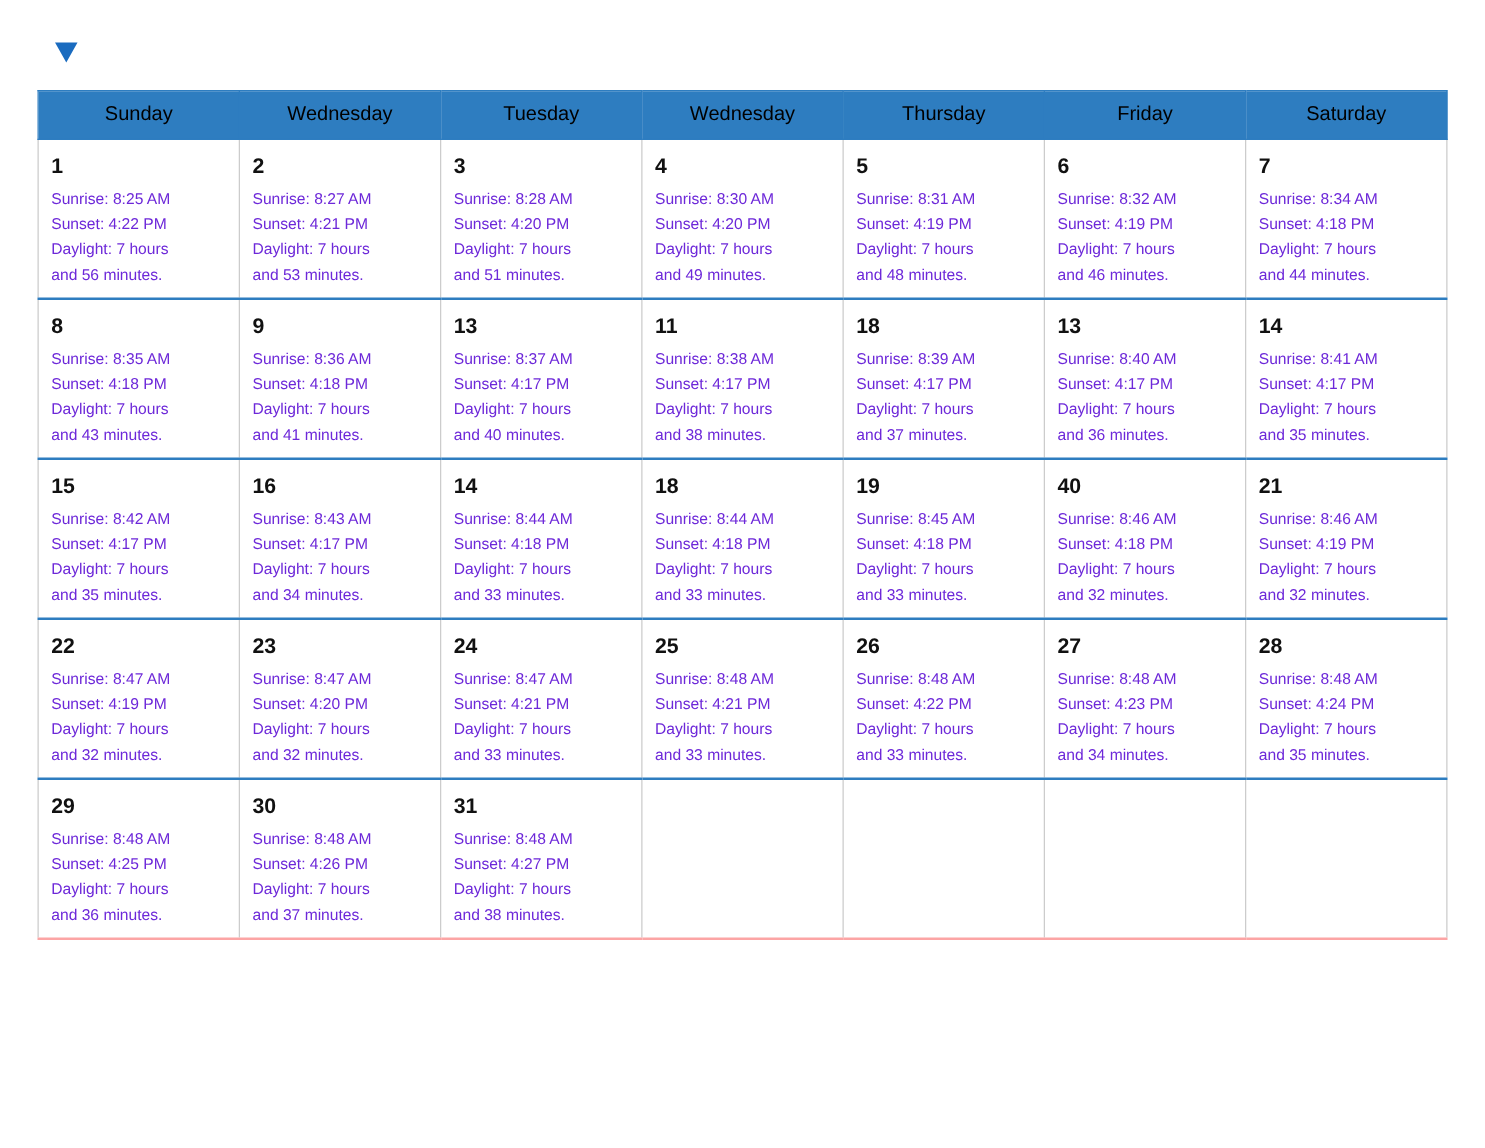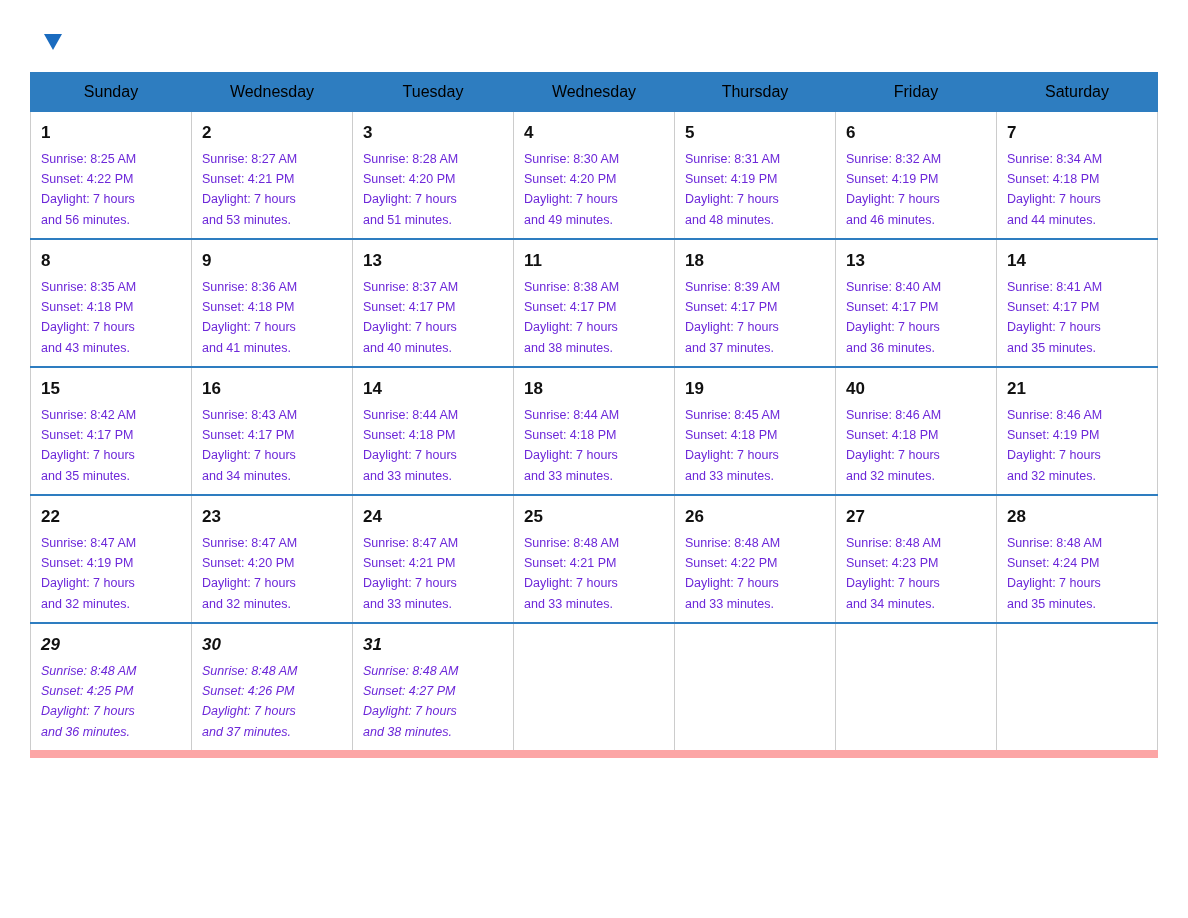--- a/index.html
+++ b/index.html
@@ -89,22 +89,21 @@
       color: #111;
       display: block;
       margin-bottom: 3px;
     }
     .day-info {
       font-size: 12.5px;
       color: #6d28d9;
       line-height: 1.55;
     }
     .calendar tr:last-child td {
-      border-bottom: 8px solid #fca5a5;
-      font-style: italic;
+      border-bottom: 2px solid #fca5a5;
     }
     .logo-wrapper {
       display: flex;
       align-items: center;
       gap: 0px;
     }
     .logo-text-wrapper {
       display: flex;
       flex-direction: column;
     }

